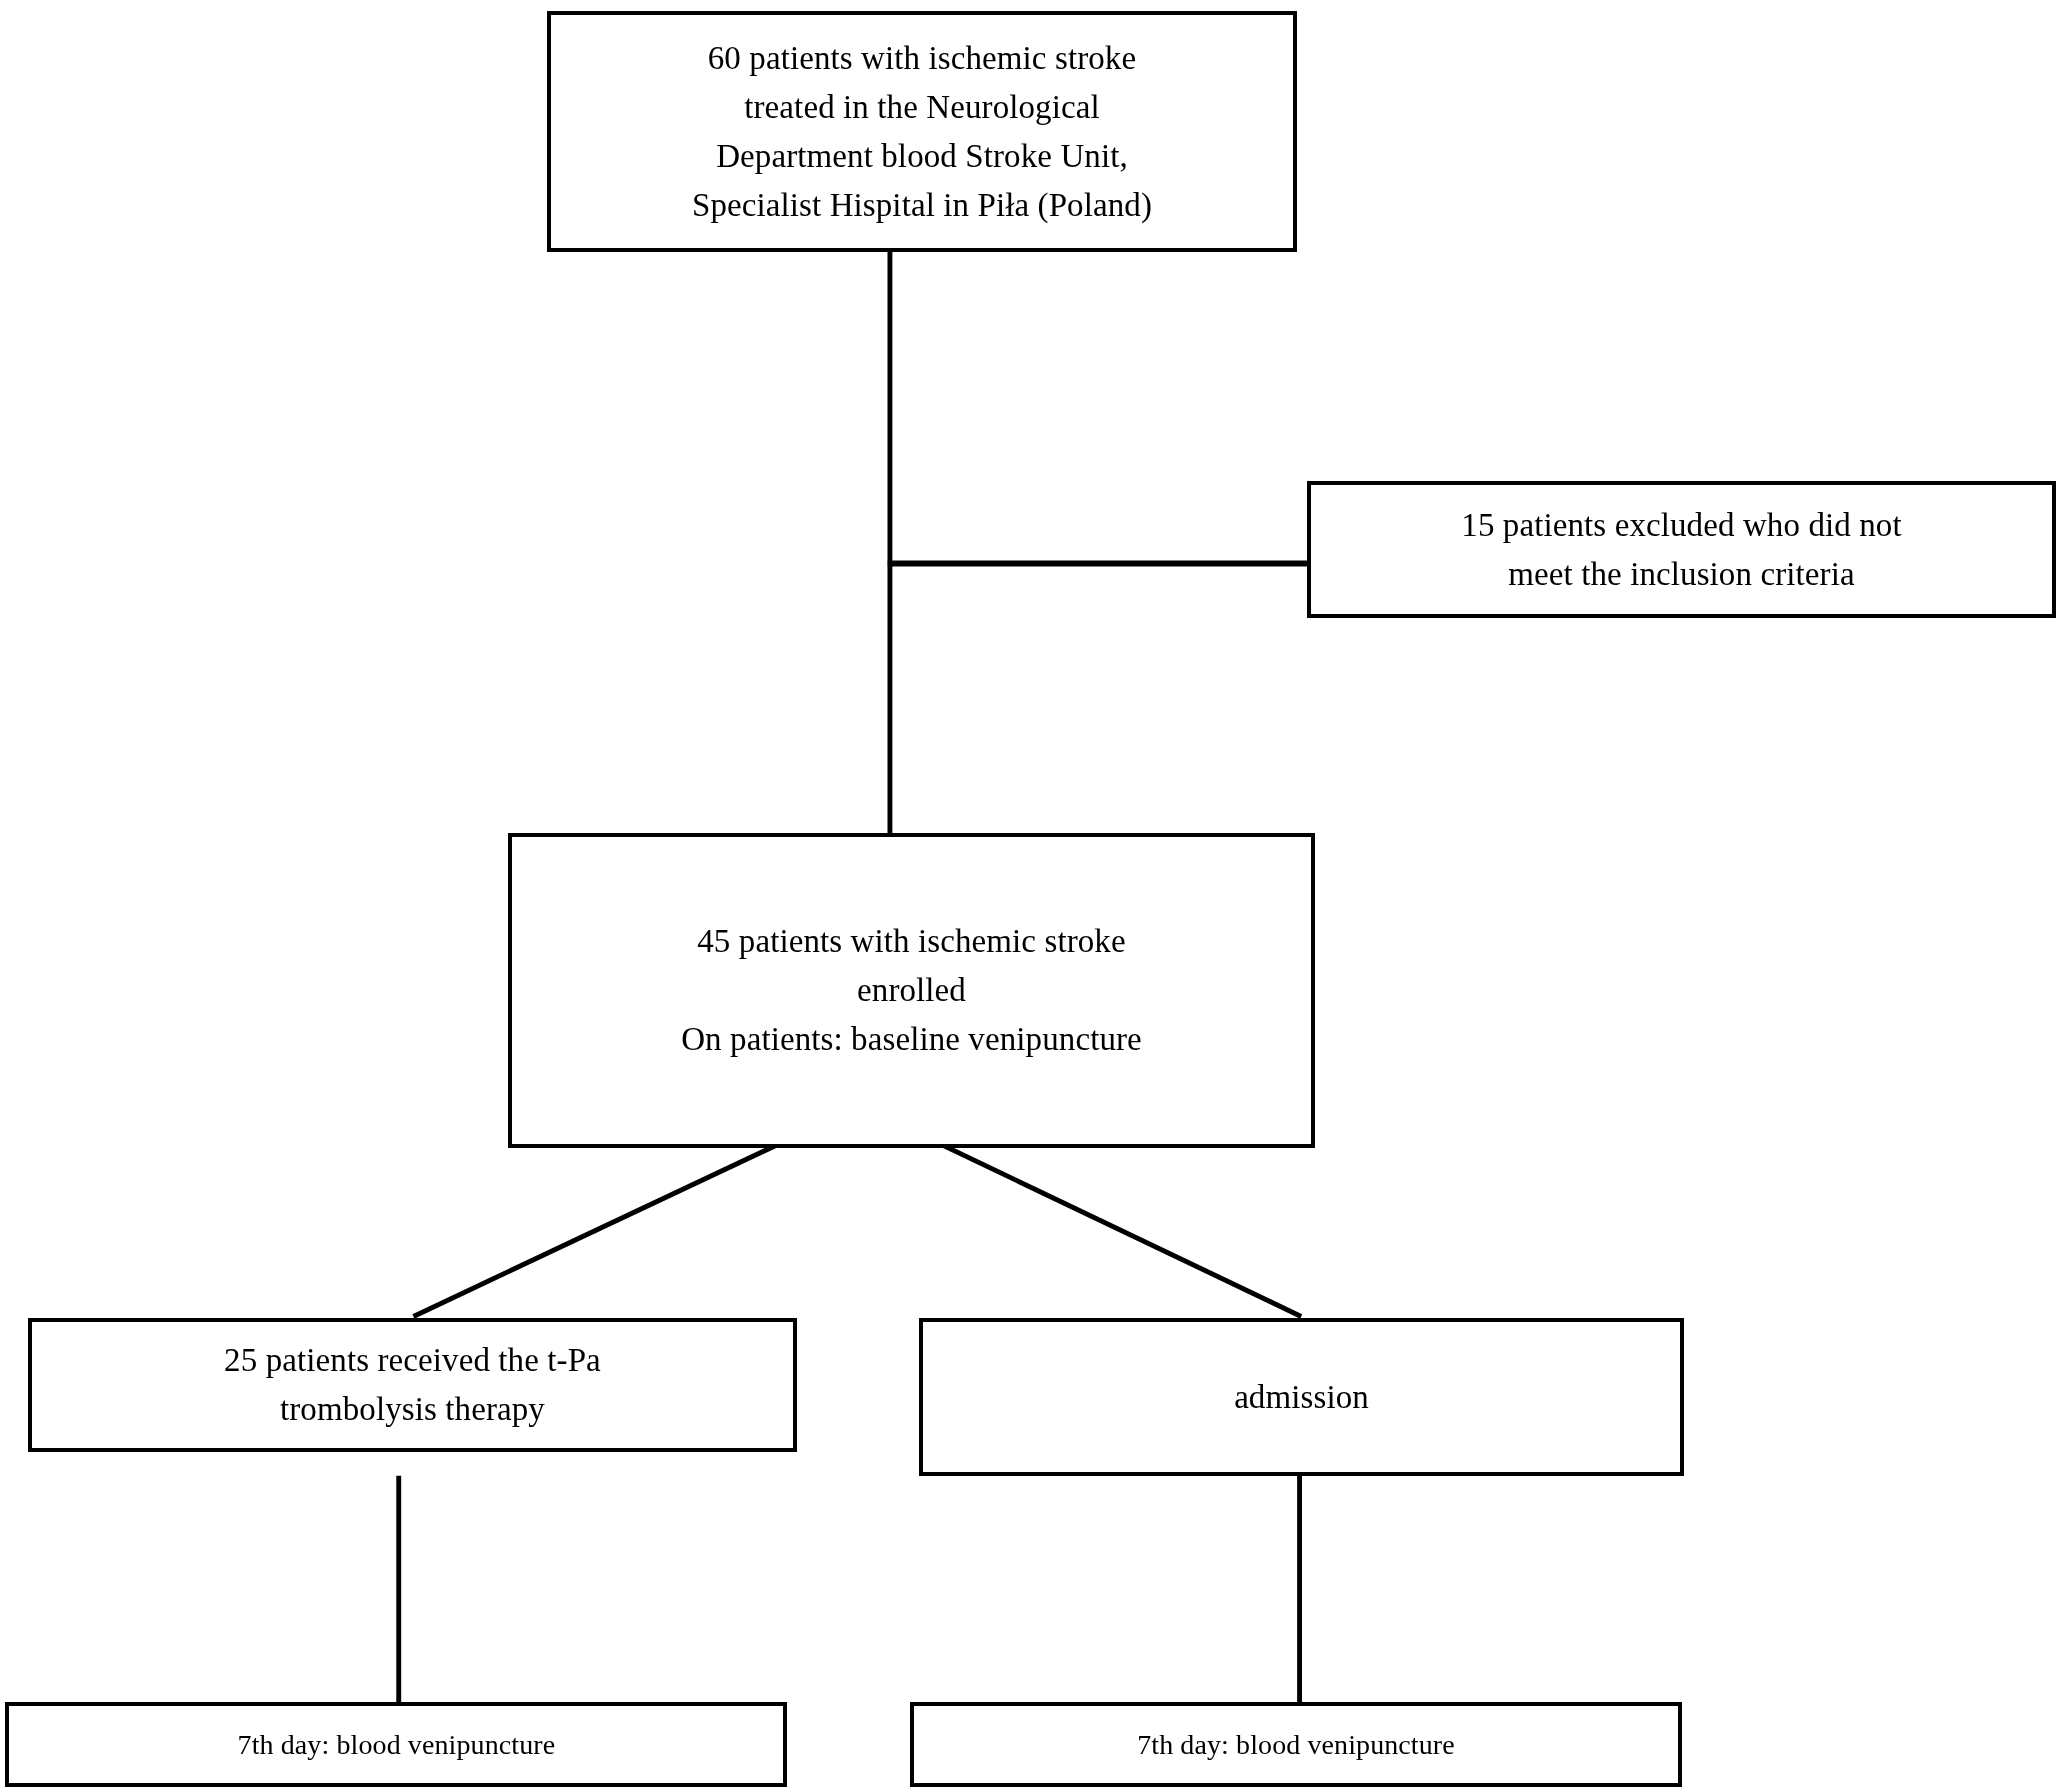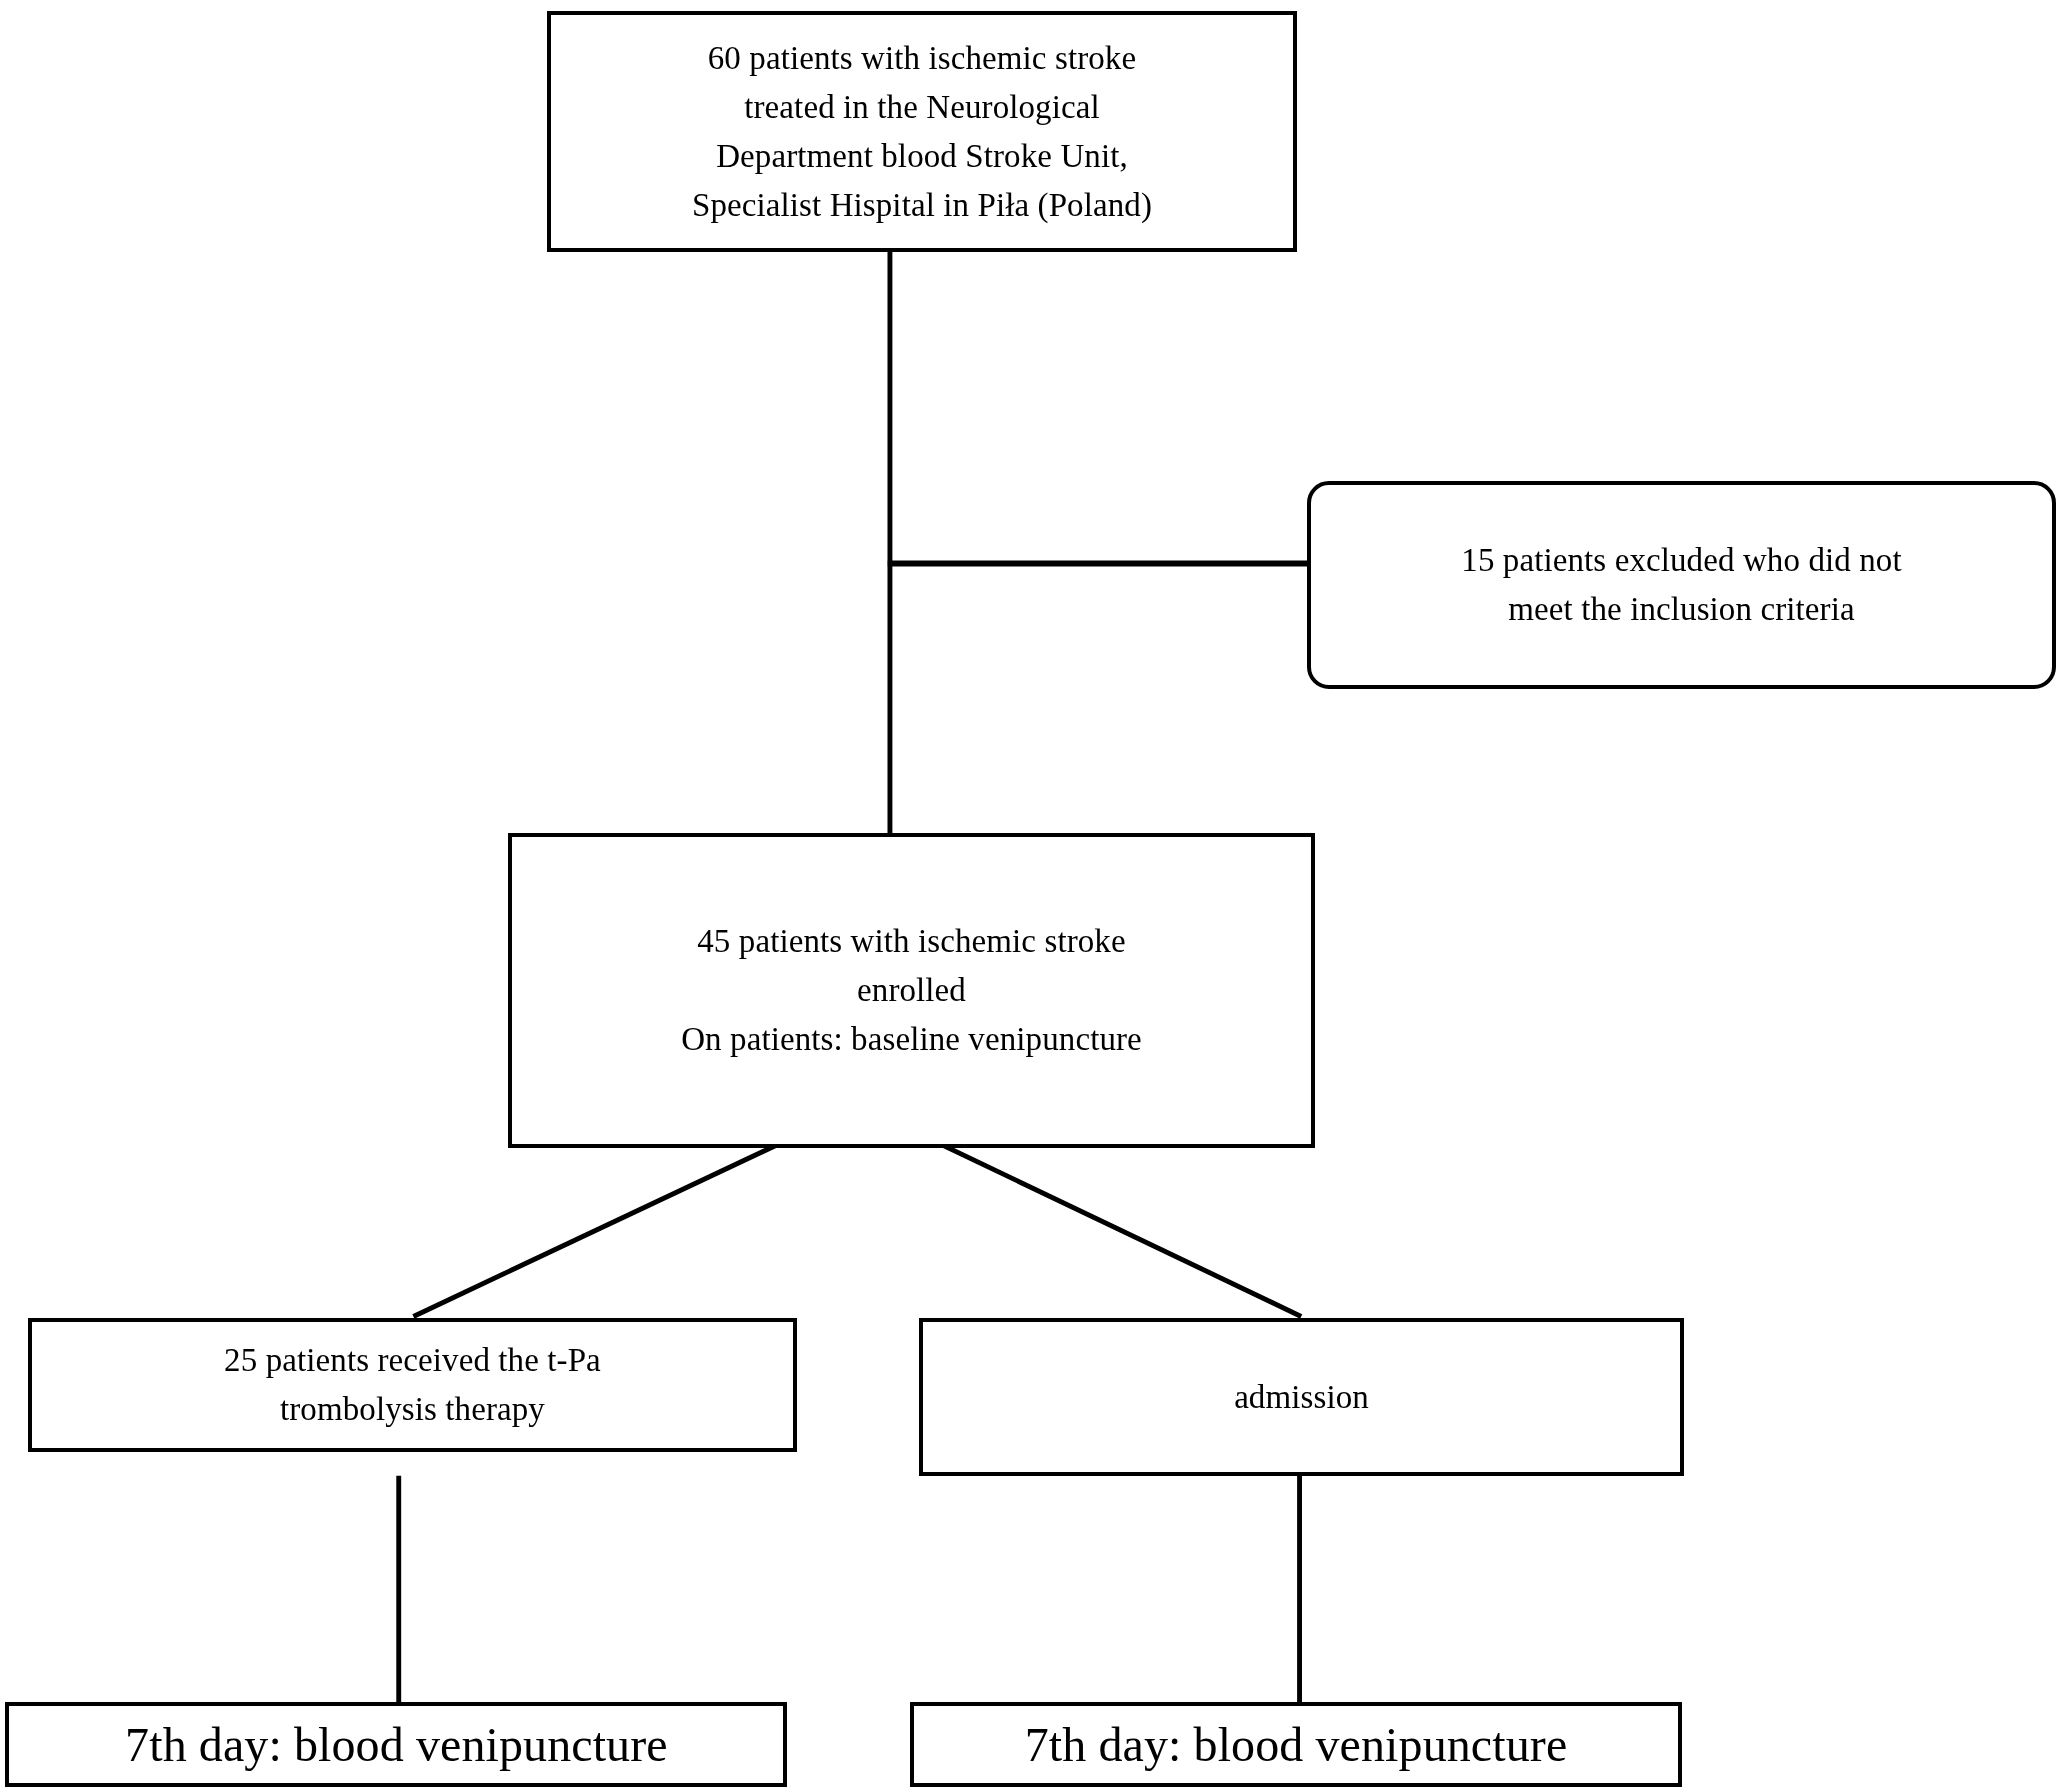--- a/index.html
+++ b/index.html
@@ -45,29 +45,29 @@
     font-size: 33px;
     line-height: 1.0;
     letter-spacing: 0.1px;
   }
   .node .line + .line {
     margin-top: 16px;
   }
 
   
   #node-source      { left: 547px; top: 11px;   width: 750px; height: 241px; }
-  #node-excluded    { left: 1307px; top: 481px;  width: 749px; height: 208px; border-radius: 22px; }
+  #node-excluded    { left: 1307px; top: 481px;  width: 749px; height: 137px; }
   #node-enrolled    { left: 508px;  top: 833px; width: 807px; height: 315px; }
   #node-tpa         { left: 28px;   top: 1318px; width: 769px; height: 134px; }
   #node-conv        { left: 919px; top: 1318px; width: 765px; height: 158px; }
   #node-tpa-day7    { left: 5.4px;   top: 1702px; width: 782px; height: 85px; }
   #node-conv-day7   { left: 910px; top: 1702px; width: 772px; height: 85px; }
 
   #node-tpa-day7 .line,
-  #node-conv-day7 .line { font-size: 48px; text-align: center; }
+  #node-conv-day7 .line { font-size: 28px; text-align: center; }
 </style>
 </head>
 <body>
 
 <div id="canvas">
 
   <svg id="connectors" viewBox="0 0 3798 3285" width="2066" height="1787" xmlns="http://www.w3.org/2000/svg" aria-hidden="true">
 
     <line x1="1636" y1="463" x2="1636" y2="1543" stroke="#000000" stroke-width="9"></line>
 

